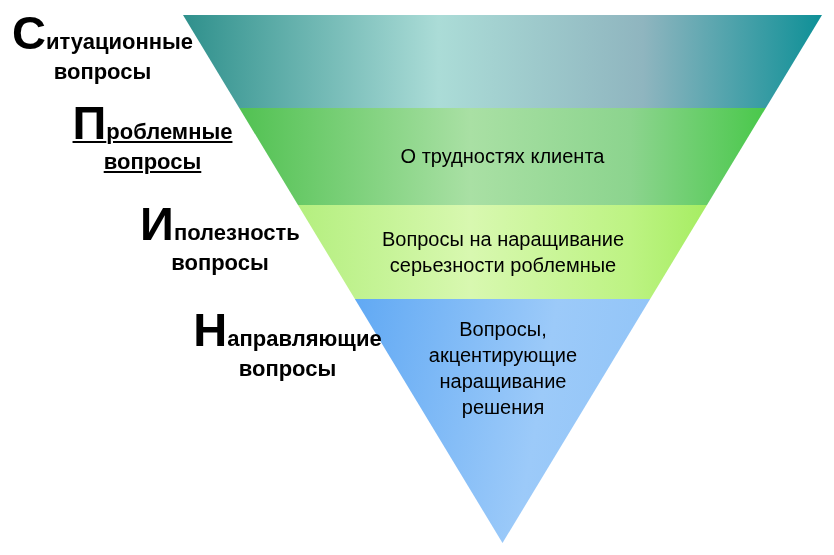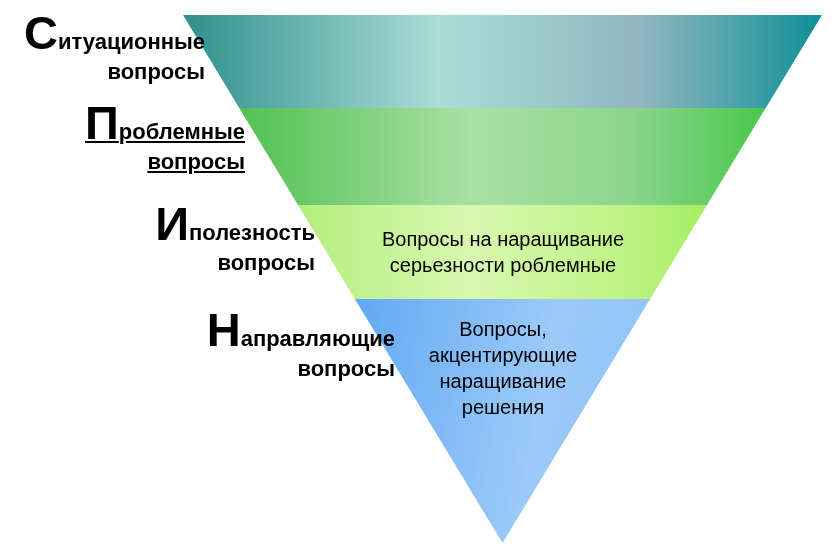--- a/index.html
+++ b/index.html
@@ -47,21 +47,21 @@
     color: #000;
   }
   .bt-1 { left: 183px; width: 639px; top: 48px; }
   .bt-2 { left: 183px; width: 639px; top: 143px; }
   .bt-3 { left: 358px; width: 290px; top: 226px; }
   .bt-4 { left: 418px; width: 170px; top: 316px; }
 
   
   .side-label {
     position: absolute;
-    text-align: right;
+    text-align: center;
     font-weight: bold;
     font-size: 22px;
     line-height: 30px;
     color: #000;
     white-space: nowrap;
   }
   .side-label .cap {
     font-size: 47px;
     letter-spacing: 0px;
   }
@@ -75,20 +75,21 @@
 
 <div class="canvas">
 
   <div class="funnel">
     <div class="band band-1"></div>
     <div class="band band-2"></div>
     <div class="band band-3"></div>
     <div class="band band-4"></div>
   </div>
 
+  <div class="band-text bt-2">О трудностях клиента</div>
   <div class="band-text bt-3">Вопросы на наращивание серьезности роблемные</div>
   <div class="band-text bt-4">Вопросы, акцентирующие наращивание решения</div>
 
   <div class="side-label sl-1">
     <span class="cap">С</span><span>итуационные</span><br>
     <span>вопросы</span>
   </div>
 
   <div class="side-label sl-2">
     <span class="cap">П</span><span>роблемные</span><br>

